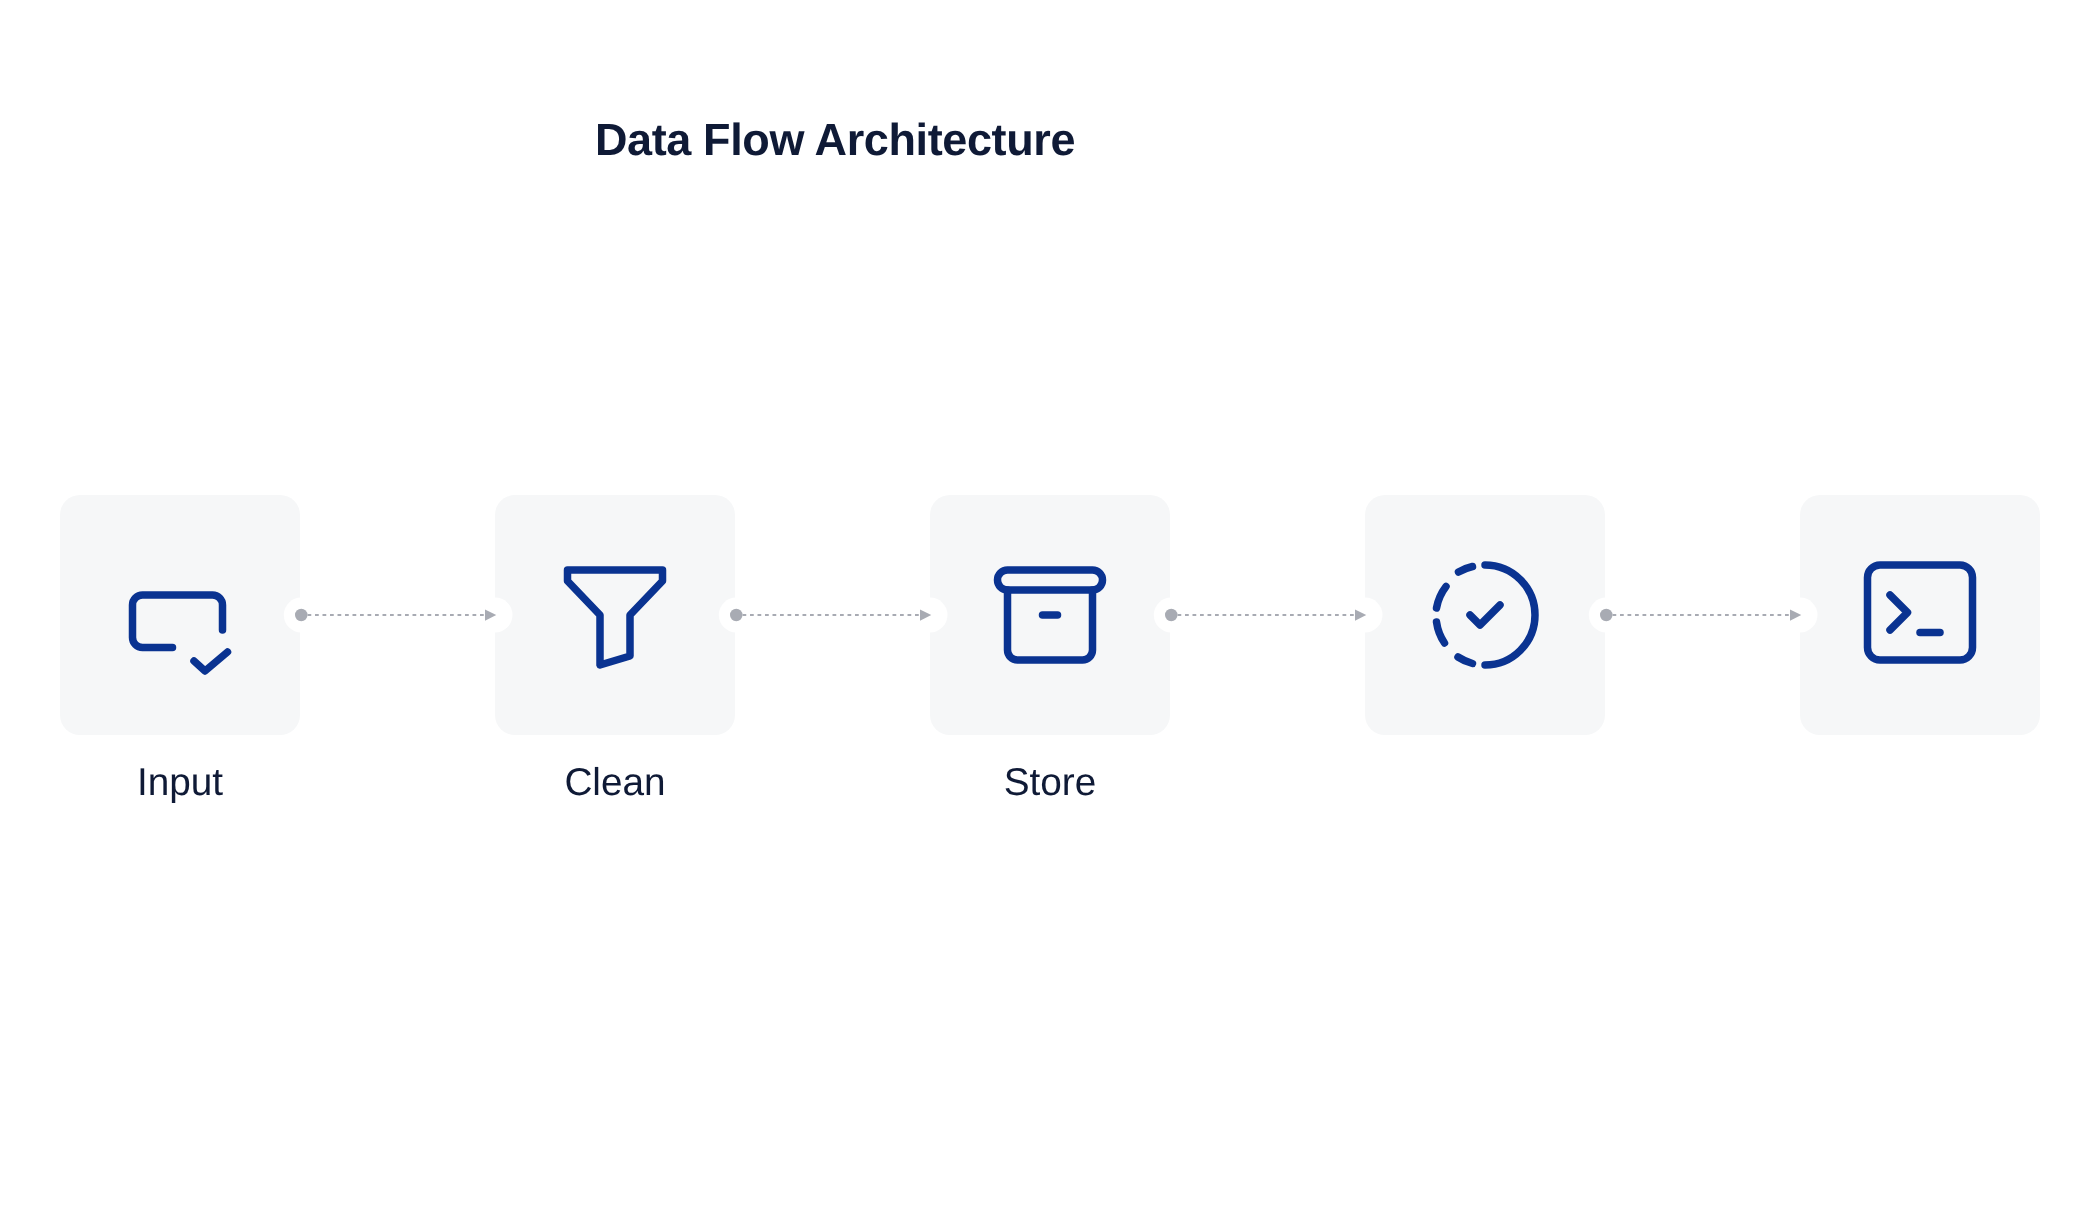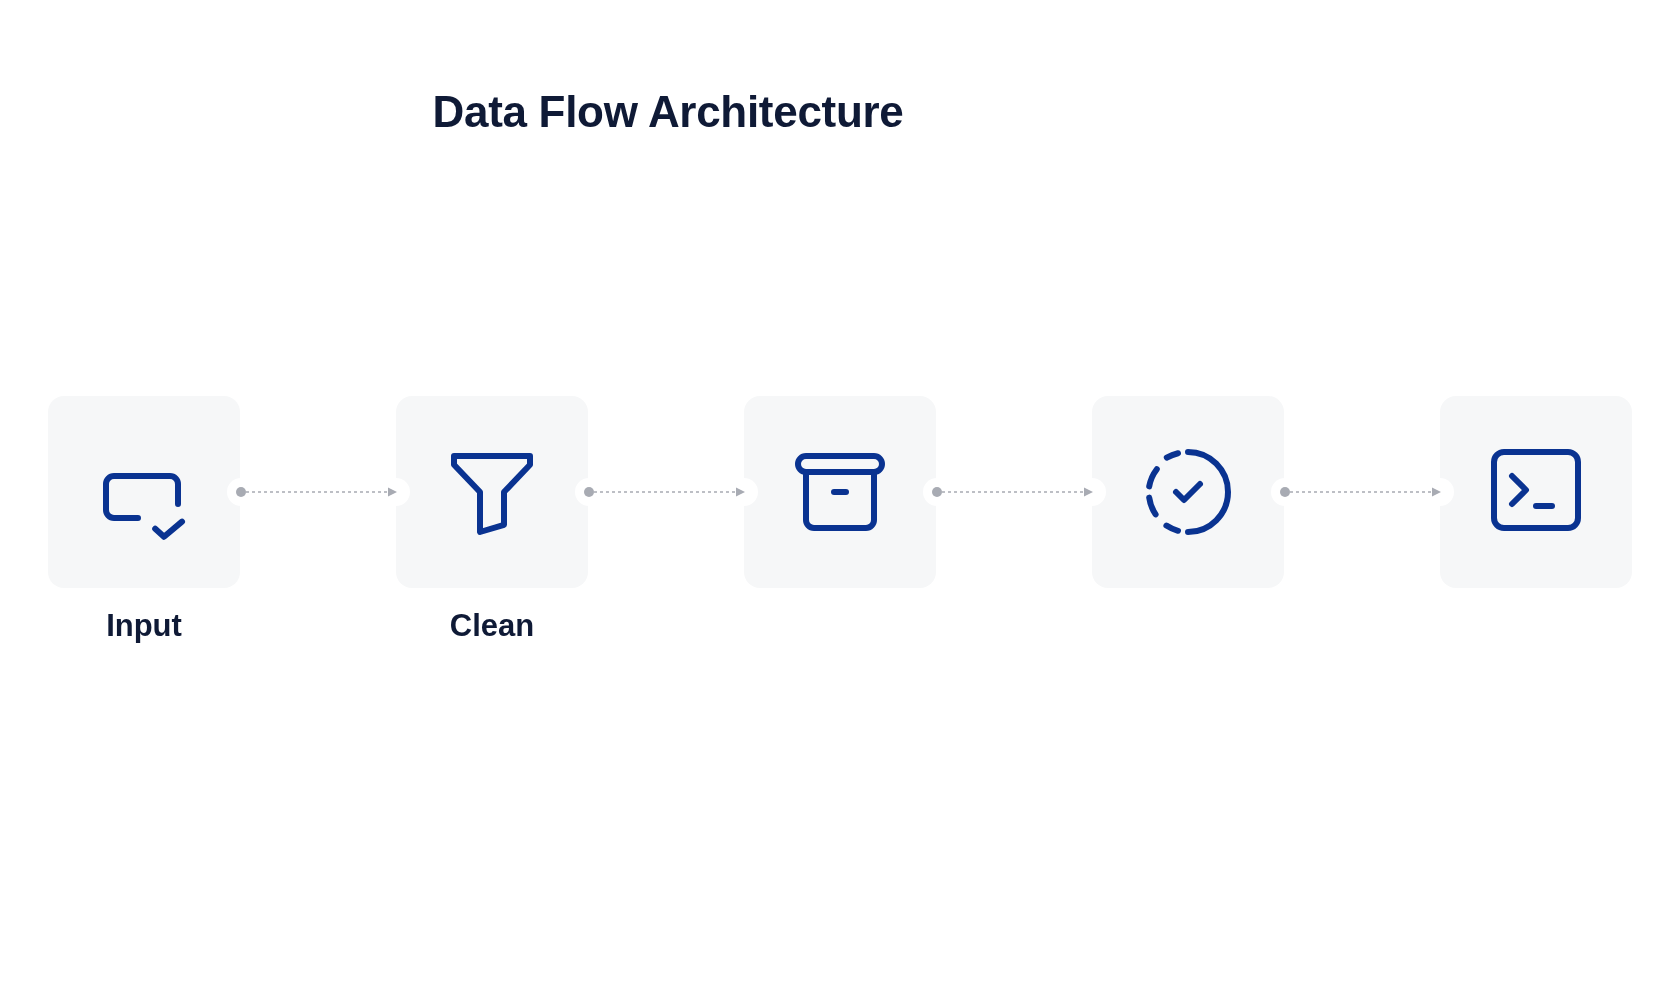--- a/index.html
+++ b/index.html
@@ -14,21 +14,21 @@
       overflow: hidden;
       font-family: "Liberation Sans", "DejaVu Sans", sans-serif;
       color: #0f1a36;
     }
     .title {
       position: absolute;
       left: 0;
       top: 88px;
       width: 1336px;
       text-align: center;
-      font-size: 44px;
+      font-size: 36px;
       font-weight: 700;
       letter-spacing: -0.3px;
       color: #0f1a36;
       line-height: 48px;
     }
     .node {
       position: absolute;
       top: 396px;
       width: 192px;
     }
@@ -47,21 +47,21 @@
       height: 96px;
       overflow: visible;
     }
     .label {
       position: absolute;
       top: 210px;
       left: -40px;
       width: 272px;
       text-align: center;
       font-size: 31px;
-      font-weight: 700;
+      font-weight: 400;
       line-height: 40px;
       color: #0f1a36;
     }
     .connector {
       position: absolute;
       top: 474px;
       height: 36px;
     }
     .connector svg {
       width: 100%;
@@ -95,20 +95,21 @@
 </div>
 
 <div class="node" style="left:744px;">
   <div class="card">
     <svg viewBox="0 0 24 24" fill="none" stroke="#0a3391" stroke-width="1.5" stroke-linecap="round" stroke-linejoin="round">
       <rect x="1.5" y="3" width="21" height="4" rx="2"></rect>
       <path d="M3.5 7v12a2 2 0 0 0 2 2h13a2 2 0 0 0 2-2V7"></path>
       <path d="M10.5 12h3"></path>
     </svg>
   </div>
+  <div class="label">Store</div>
 </div>
 
 <div class="node" style="left:1092px;">
   <div class="card">
     <svg viewBox="0 0 24 24" fill="none" stroke="#0a3391" stroke-width="1.5" stroke-linecap="round" stroke-linejoin="round">
       <path d="M12 2a10 10 0 0 1 0 20"></path>
       <path d="M9.5 2.3a10 10 0 0 0-2.8 1.1"></path>
       <path d="M4.2 6.3a10 10 0 0 0-1.9 4.3"></path>
       <path d="M2.3 13.4a10 10 0 0 0 1.6 4.2"></path>
       <path d="M6.6 20.4a10 10 0 0 0 2.9 1.3"></path>

